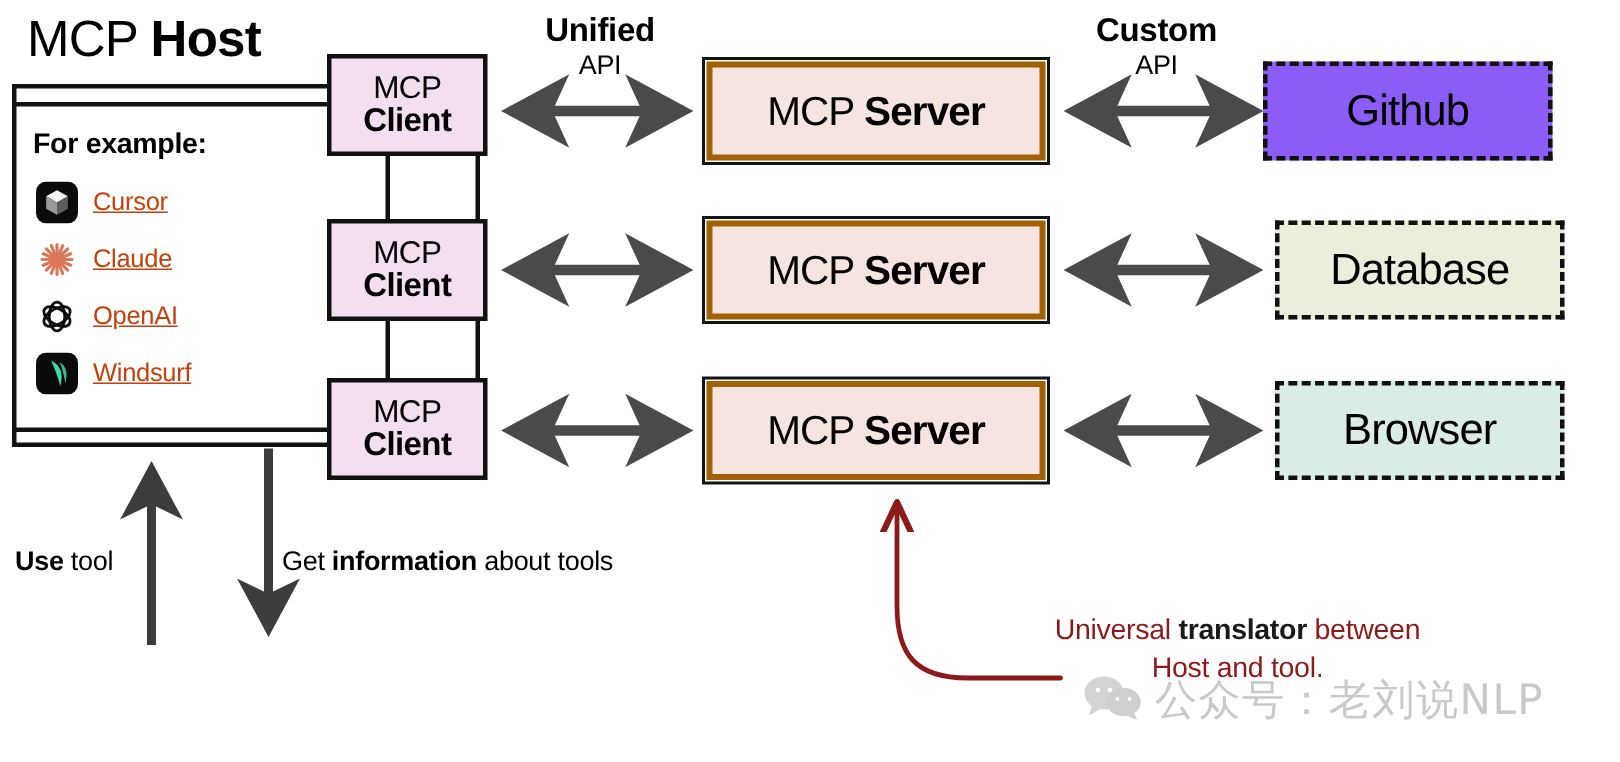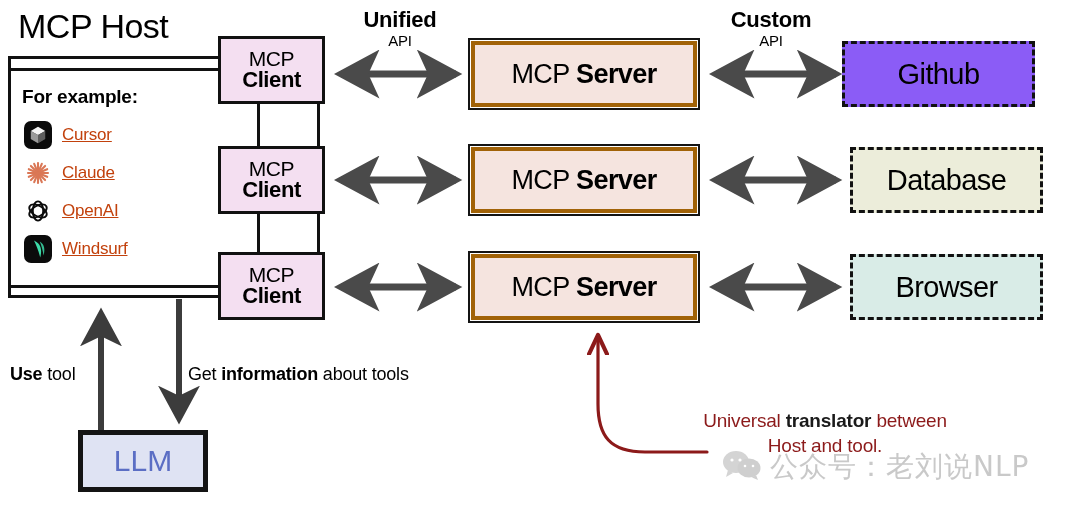--- a/index.html
+++ b/index.html
@@ -40,21 +40,21 @@
     top: 6px;
     font-size: 34px;
     line-height: 40px;
     letter-spacing: -0.5px;
     white-space: nowrap;
     background: #ffffff;
     padding: 0 4px;
     z-index: 6;
   }
   #host-title .light { font-weight: 400; }
-  #host-title .bold  { font-weight: 400; }
+  #host-title .bold  { font-weight: 700; }
 
   #for-example-label {
     left: 22px;
     top: 86px;
     font-size: 19px;
     font-weight: 700;
     letter-spacing: -0.2px;
     z-index: 5;
   }
 
@@ -182,21 +182,21 @@
   }
 
   
   .api-label {
     text-align: center;
     line-height: 1.12;
     z-index: 5;
     white-space: nowrap;
   }
   .api-label .t1 { font-size: 22px; font-weight: 700; letter-spacing: -0.2px; display: block; }
-  .api-label .t2 { font-size: 15px; font-weight: 400; letter-spacing: -0.2px; display: block; }
+  .api-label .t2 { font-size: 18px; font-weight: 400; letter-spacing: -0.2px; display: block; }
   #api-unified { left: 330px; top: 8px;  width: 140px; }
   #api-custom  { left: 706px; top: 8px;  width: 130px; }
 
   
   .caption {
     font-size: 18px;
     letter-spacing: -0.2px;
     white-space: nowrap;
     z-index: 5;
   }
@@ -354,23 +354,20 @@
   <div class="abs tool-box" id="tool-github">
     <span class="txt">Github</span>
   </div>
   <div class="abs tool-box" id="tool-database">
     <span class="txt">Database</span>
   </div>
   <div class="abs tool-box" id="tool-browser">
     <span class="txt">Browser</span>
   </div>
 
-  <div class="abs" id="llm-box">
-    <span class="txt">LLM</span>
-  </div>
 
   <div class="abs api-label" id="api-unified">
     <span class="t1">Unified</span>
     <span class="t2">API</span>
   </div>
   <div class="abs api-label" id="api-custom">
     <span class="t1">Custom</span>
     <span class="t2">API</span>
   </div>
 

